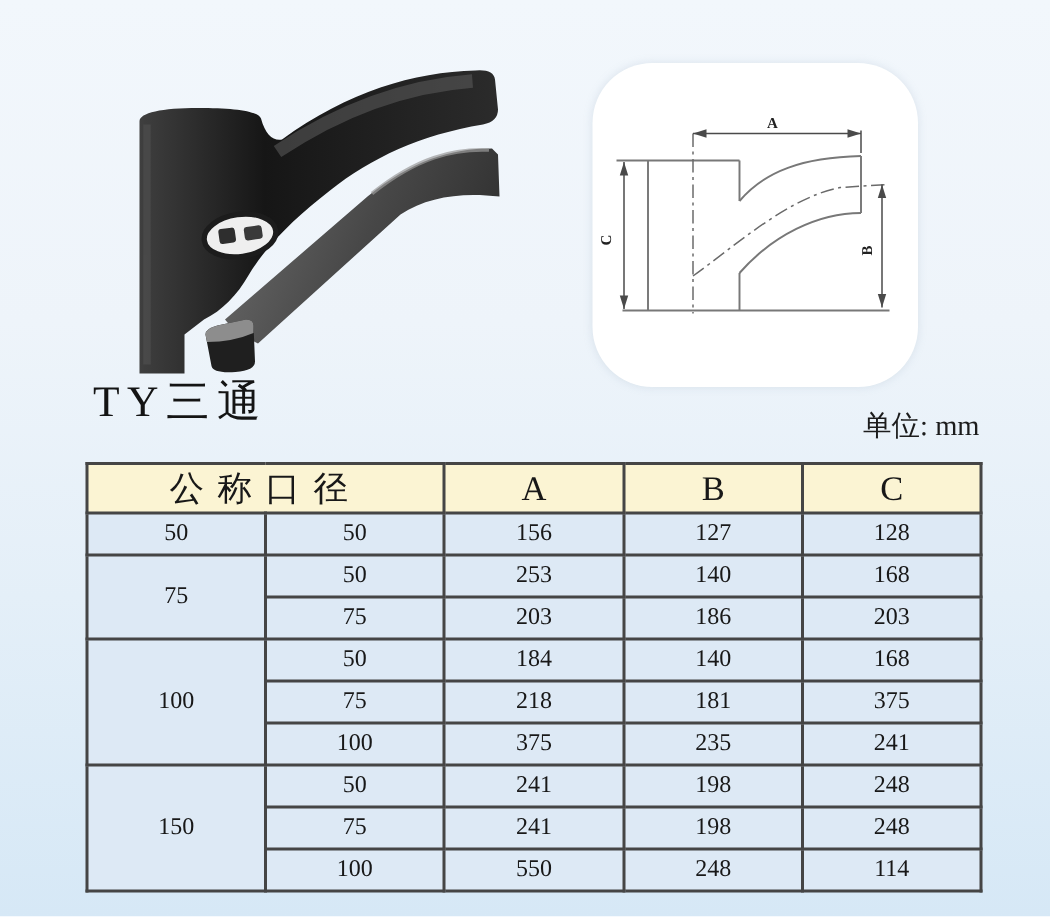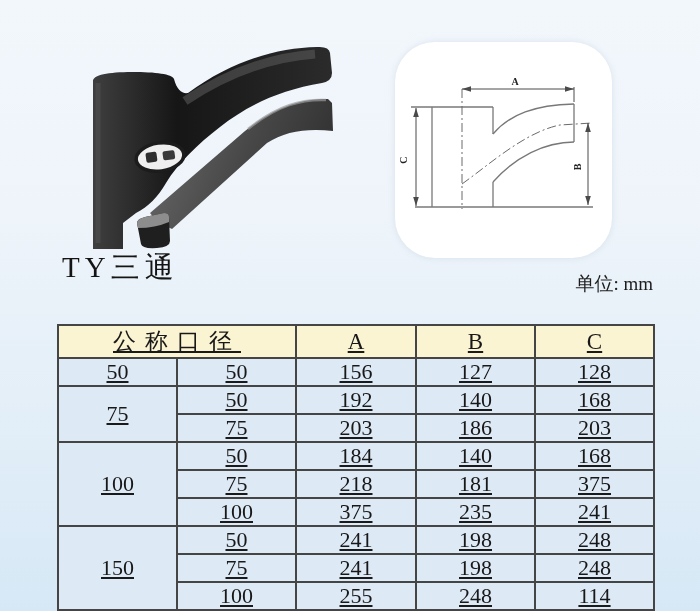--- a/index.html
+++ b/index.html
@@ -16,35 +16,34 @@
   }
   .diagram-card svg{position:absolute;left:0;top:0;}
   .title{
     position:absolute;left:62px;top:248px;font-size:29px;letter-spacing:5px;
     color:#141414;
   }
   .unit{
     position:absolute;top:271px;right:47px;font-size:19px;color:#1c1c1c;text-align:center;
   }
   table.dims{
-    position:absolute;left:57px;top:324px;width:596px;
+    position:absolute;left:57px;top:308px;width:596px;
     border-collapse:collapse;table-layout:fixed;
     font-family:"Liberation Serif","DejaVu Serif",serif;
-    text-decoration:underline;
   }
   table.dims th,table.dims td{
     border:2px solid #454545;text-align:center;vertical-align:middle;
     padding:0;font-weight:normal;color:#181818;
   }
   table.dims th{
     background:#fbf4d3;height:27px;font-size:23px;
   }
   th.merged{letter-spacing:9px;font-size:24px;}
   table.dims td{
-    background:#dde9f5;height:26px;font-size:22px;
+    background:#dde9f5;height:26px;font-size:16px;
   }
   .dimlabel{font-size:10px;font-weight:bold;fill:#222;font-family:"Liberation Serif","DejaVu Serif",serif;}
 </style>
 </head>
 <body>
 
 <div class="page">
 
   <div class="photo">
     <svg width="300" height="225" viewBox="0 0 300 225">
@@ -141,21 +140,21 @@
       <tr>
         <td>50</td>
         <td>50</td>
         <td>156</td>
         <td>127</td>
         <td>128</td>
       </tr>
       <tr>
         <td rowspan="2">75</td>
         <td>50</td>
-        <td>192</td>
+        <td>253</td>
         <td>140</td>
         <td>168</td>
       </tr>
       <tr>
         <td>75</td>
         <td>203</td>
         <td>186</td>
         <td>203</td>
       </tr>
       <tr>
@@ -185,20 +184,20 @@
         <td>248</td>
       </tr>
       <tr>
         <td>75</td>
         <td>241</td>
         <td>198</td>
         <td>248</td>
       </tr>
       <tr>
         <td>100</td>
-        <td>255</td>
+        <td>550</td>
         <td>248</td>
         <td>114</td>
       </tr>
     </tbody>
   </table>
 
 </div>
 
 </body></html>

